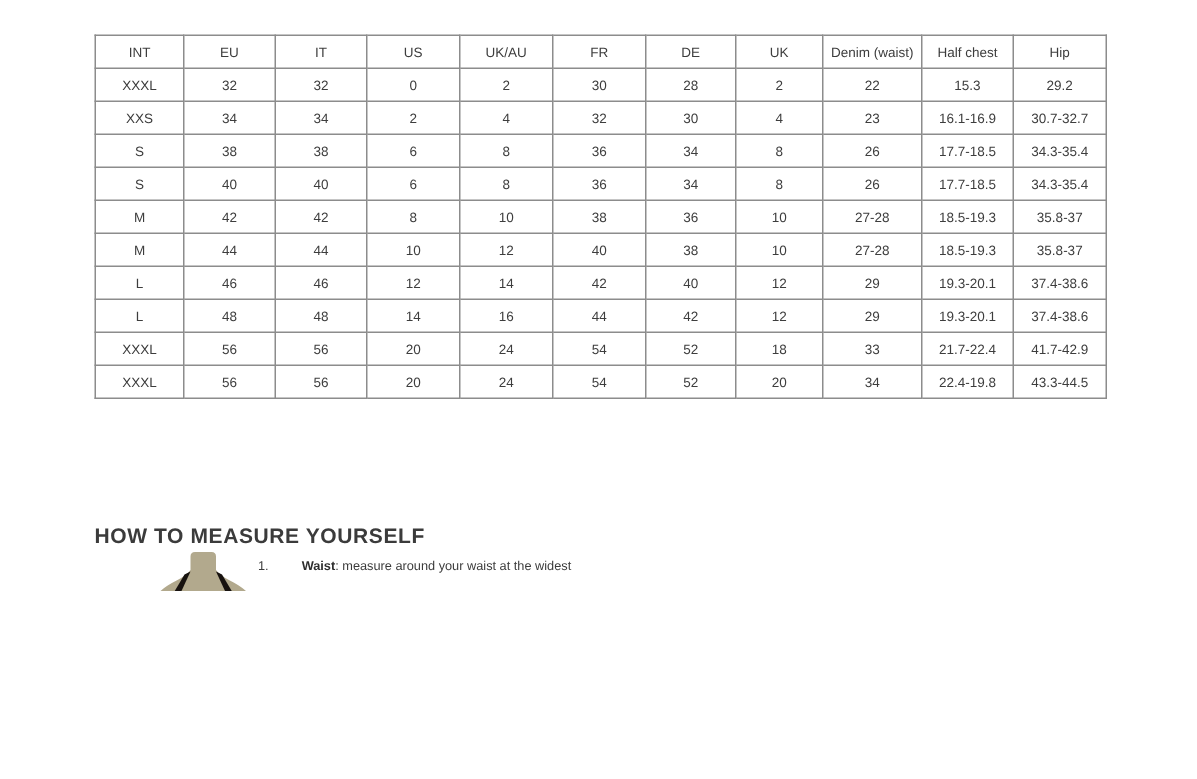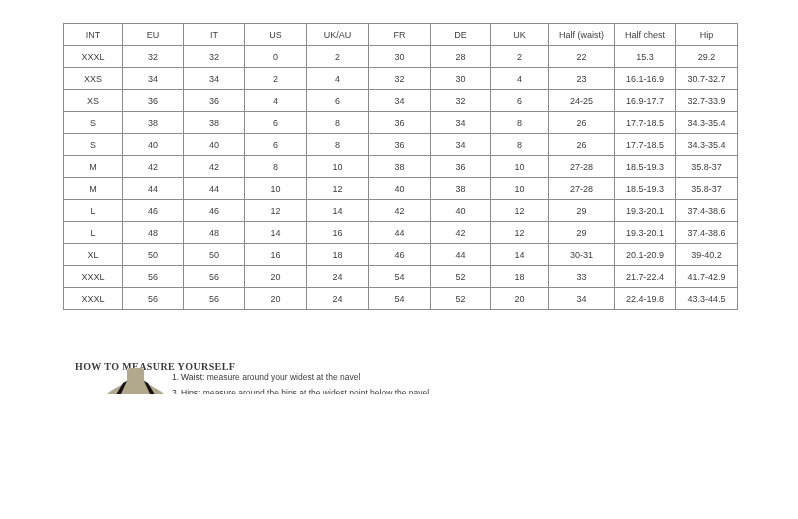--- a/index.html
+++ b/index.html
@@ -25,28 +25,28 @@
     border:1px solid var(--grid);
     height:21px;padding:0 2px;
     font-size:9px;font-weight:400;color:var(--ink);
     text-align:center;vertical-align:middle;white-space:nowrap;
   }
   col.c0{width:59px}col.c1{width:61px}col.c2{width:61px}col.c3{width:62px}
   col.c4{width:62px}col.c5{width:62px}col.c6{width:60px}col.c7{width:58px}
   col.c8{width:66px}col.c9{width:61px}col.c10{width:62px}
   
   .measure-heading{
-    position:absolute;left:63px;top:349px;margin:12px;
-    font-size:10px;font-weight:700;letter-spacing:.4px;color:#3b3b3b;font-family:Liberation Serif, serif;
+    position:absolute;left:63px;top:349px;margin:0;
+    font-size:14px;font-weight:700;letter-spacing:.4px;color:#3b3b3b;
   }
   .figure-wrap{position:absolute;left:78px;top:366px;width:118px;height:132px;}
   .steps{position:absolute;left:172px;top:369px;font-size:8.5px;color:#3b3b3b;}
   .step{height:16px;line-height:16px;white-space:nowrap;}
   .step-num{margin-right:2px;}
-  .step-label{font-weight:400;color:#2e2e2e;}
+  .step-label{font-weight:700;color:#2e2e2e;margin-left:20px;}
   .badge-num{
     font-family:"Liberation Sans",sans-serif;font-size:7.5px;font-weight:700;fill:#fff;
   }
 </style>
 </head>
 <body>
 
 <div class="page">
 
   <table class="size-chart">
@@ -66,21 +66,21 @@
     <thead>
         <tr>
           <th>INT</th>
           <th>EU</th>
           <th>IT</th>
           <th>US</th>
           <th>UK/AU</th>
           <th>FR</th>
           <th>DE</th>
           <th>UK</th>
-          <th>Half (waist)</th>
+          <th>Denim (waist)</th>
           <th>Half chest</th>
           <th>Hip</th>
         </tr>
       </thead>
     <tbody>
         <tr>
           <td>XXXL</td>
           <td>32</td>
           <td>32</td>
           <td>0</td>
@@ -99,33 +99,20 @@
           <td>2</td>
           <td>4</td>
           <td>32</td>
           <td>30</td>
           <td>4</td>
           <td>23</td>
           <td>16.1-16.9</td>
           <td>30.7-32.7</td>
         </tr>
         <tr>
-          <td>XS</td>
-          <td>36</td>
-          <td>36</td>
-          <td>4</td>
-          <td>6</td>
-          <td>34</td>
-          <td>32</td>
-          <td>6</td>
-          <td>24-25</td>
-          <td>16.9-17.7</td>
-          <td>32.7-33.9</td>
-        </tr>
-        <tr>
           <td>S</td>
           <td>38</td>
           <td>38</td>
           <td>6</td>
           <td>8</td>
           <td>36</td>
           <td>34</td>
           <td>8</td>
           <td>26</td>
           <td>17.7-18.5</td>
@@ -188,33 +175,20 @@
           <td>48</td>
           <td>48</td>
           <td>14</td>
           <td>16</td>
           <td>44</td>
           <td>42</td>
           <td>12</td>
           <td>29</td>
           <td>19.3-20.1</td>
           <td>37.4-38.6</td>
-        </tr>
-        <tr>
-          <td>XL</td>
-          <td>50</td>
-          <td>50</td>
-          <td>16</td>
-          <td>18</td>
-          <td>46</td>
-          <td>44</td>
-          <td>14</td>
-          <td>30-31</td>
-          <td>20.1-20.9</td>
-          <td>39-40.2</td>
         </tr>
         <tr>
           <td>XXXL</td>
           <td>56</td>
           <td>56</td>
           <td>20</td>
           <td>24</td>
           <td>54</td>
           <td>52</td>
           <td>18</td>
@@ -316,17 +290,16 @@
         <text class="badge-num" x="79" y="63.8" text-anchor="middle">1</text>
       </g>
       <g>
         <circle cx="15" cy="84" r="6.3" fill="var(--accent)"></circle>
         <text class="badge-num" x="15" y="86.8" text-anchor="middle">3</text>
       </g>
     </svg>
   </div>
 
   <div class="steps">
-      <div class="step"><span class="step-num">1.</span><span class="step-label">Waist</span><span class="step-text">: measure around your widest at the navel</span></div>
-      <div class="step"><span class="step-num">3.</span><span class="step-label">Hips</span><span class="step-text">: measure around the hips at the widest point below the navel</span></div>
+      <div class="step"><span class="step-num">1.</span><span class="step-label">Waist</span><span class="step-text">: measure around your waist at the widest</span></div>
     </div>
 
 </div>
 
 </body></html>

